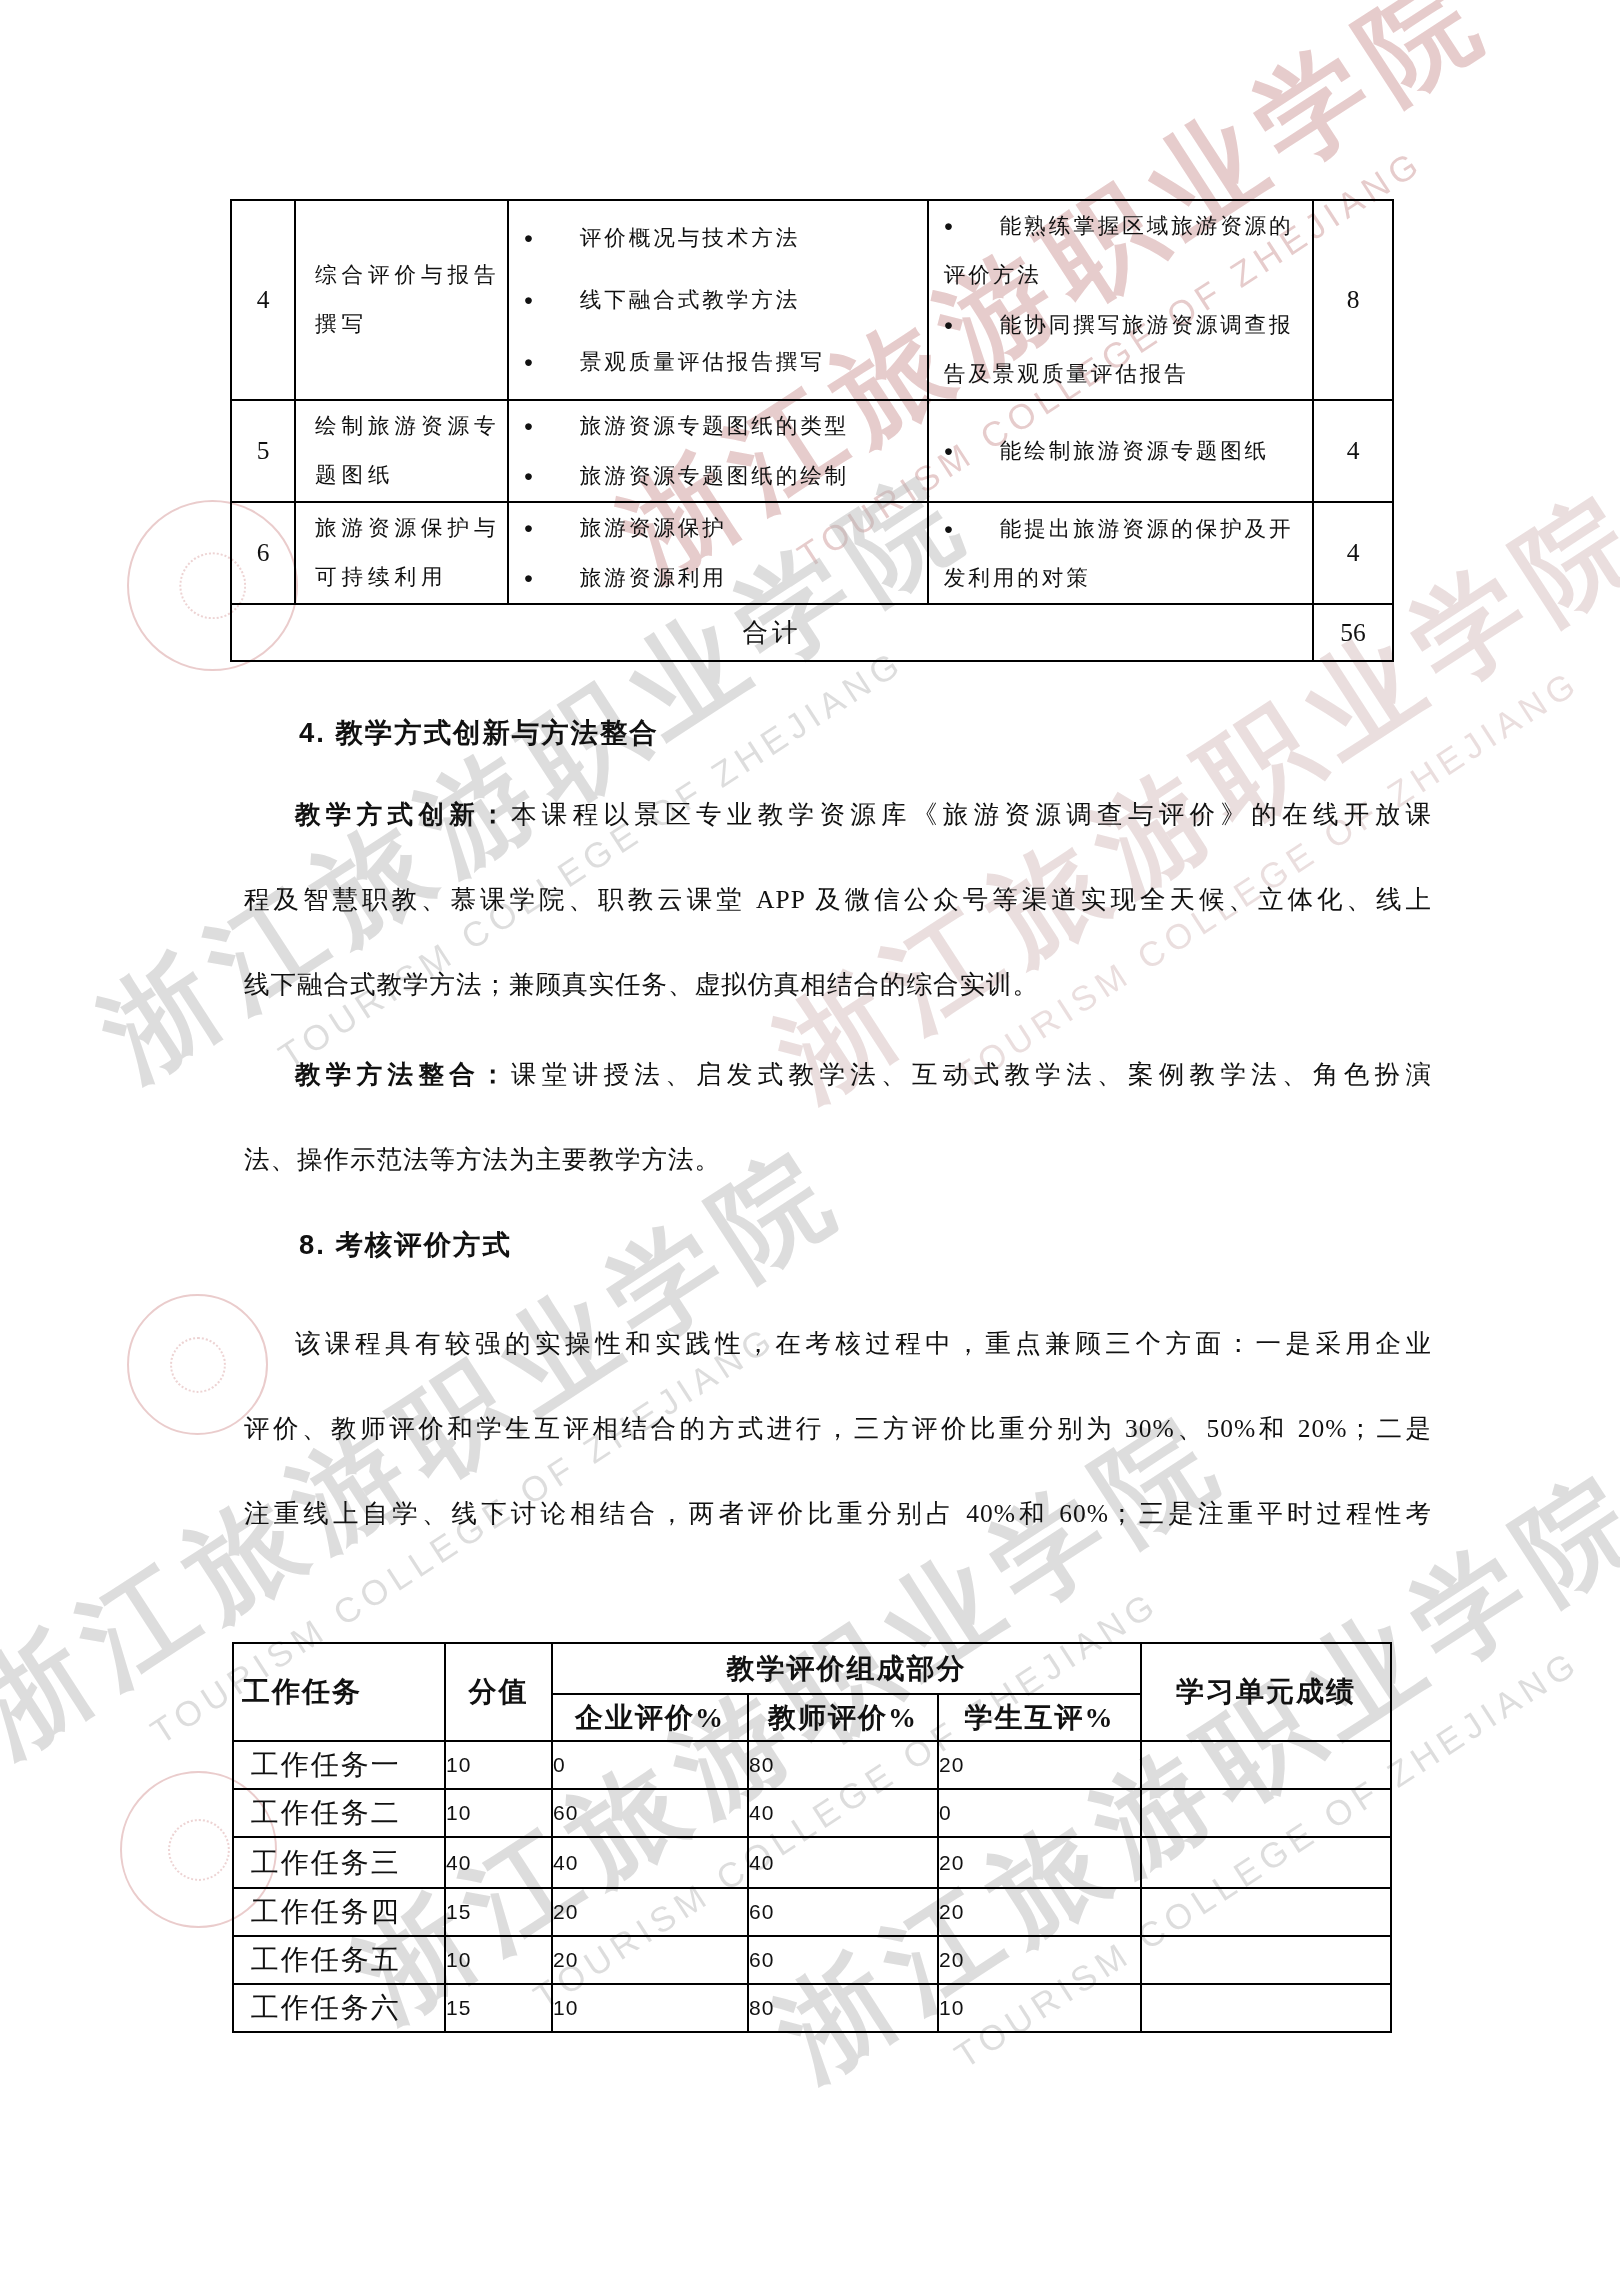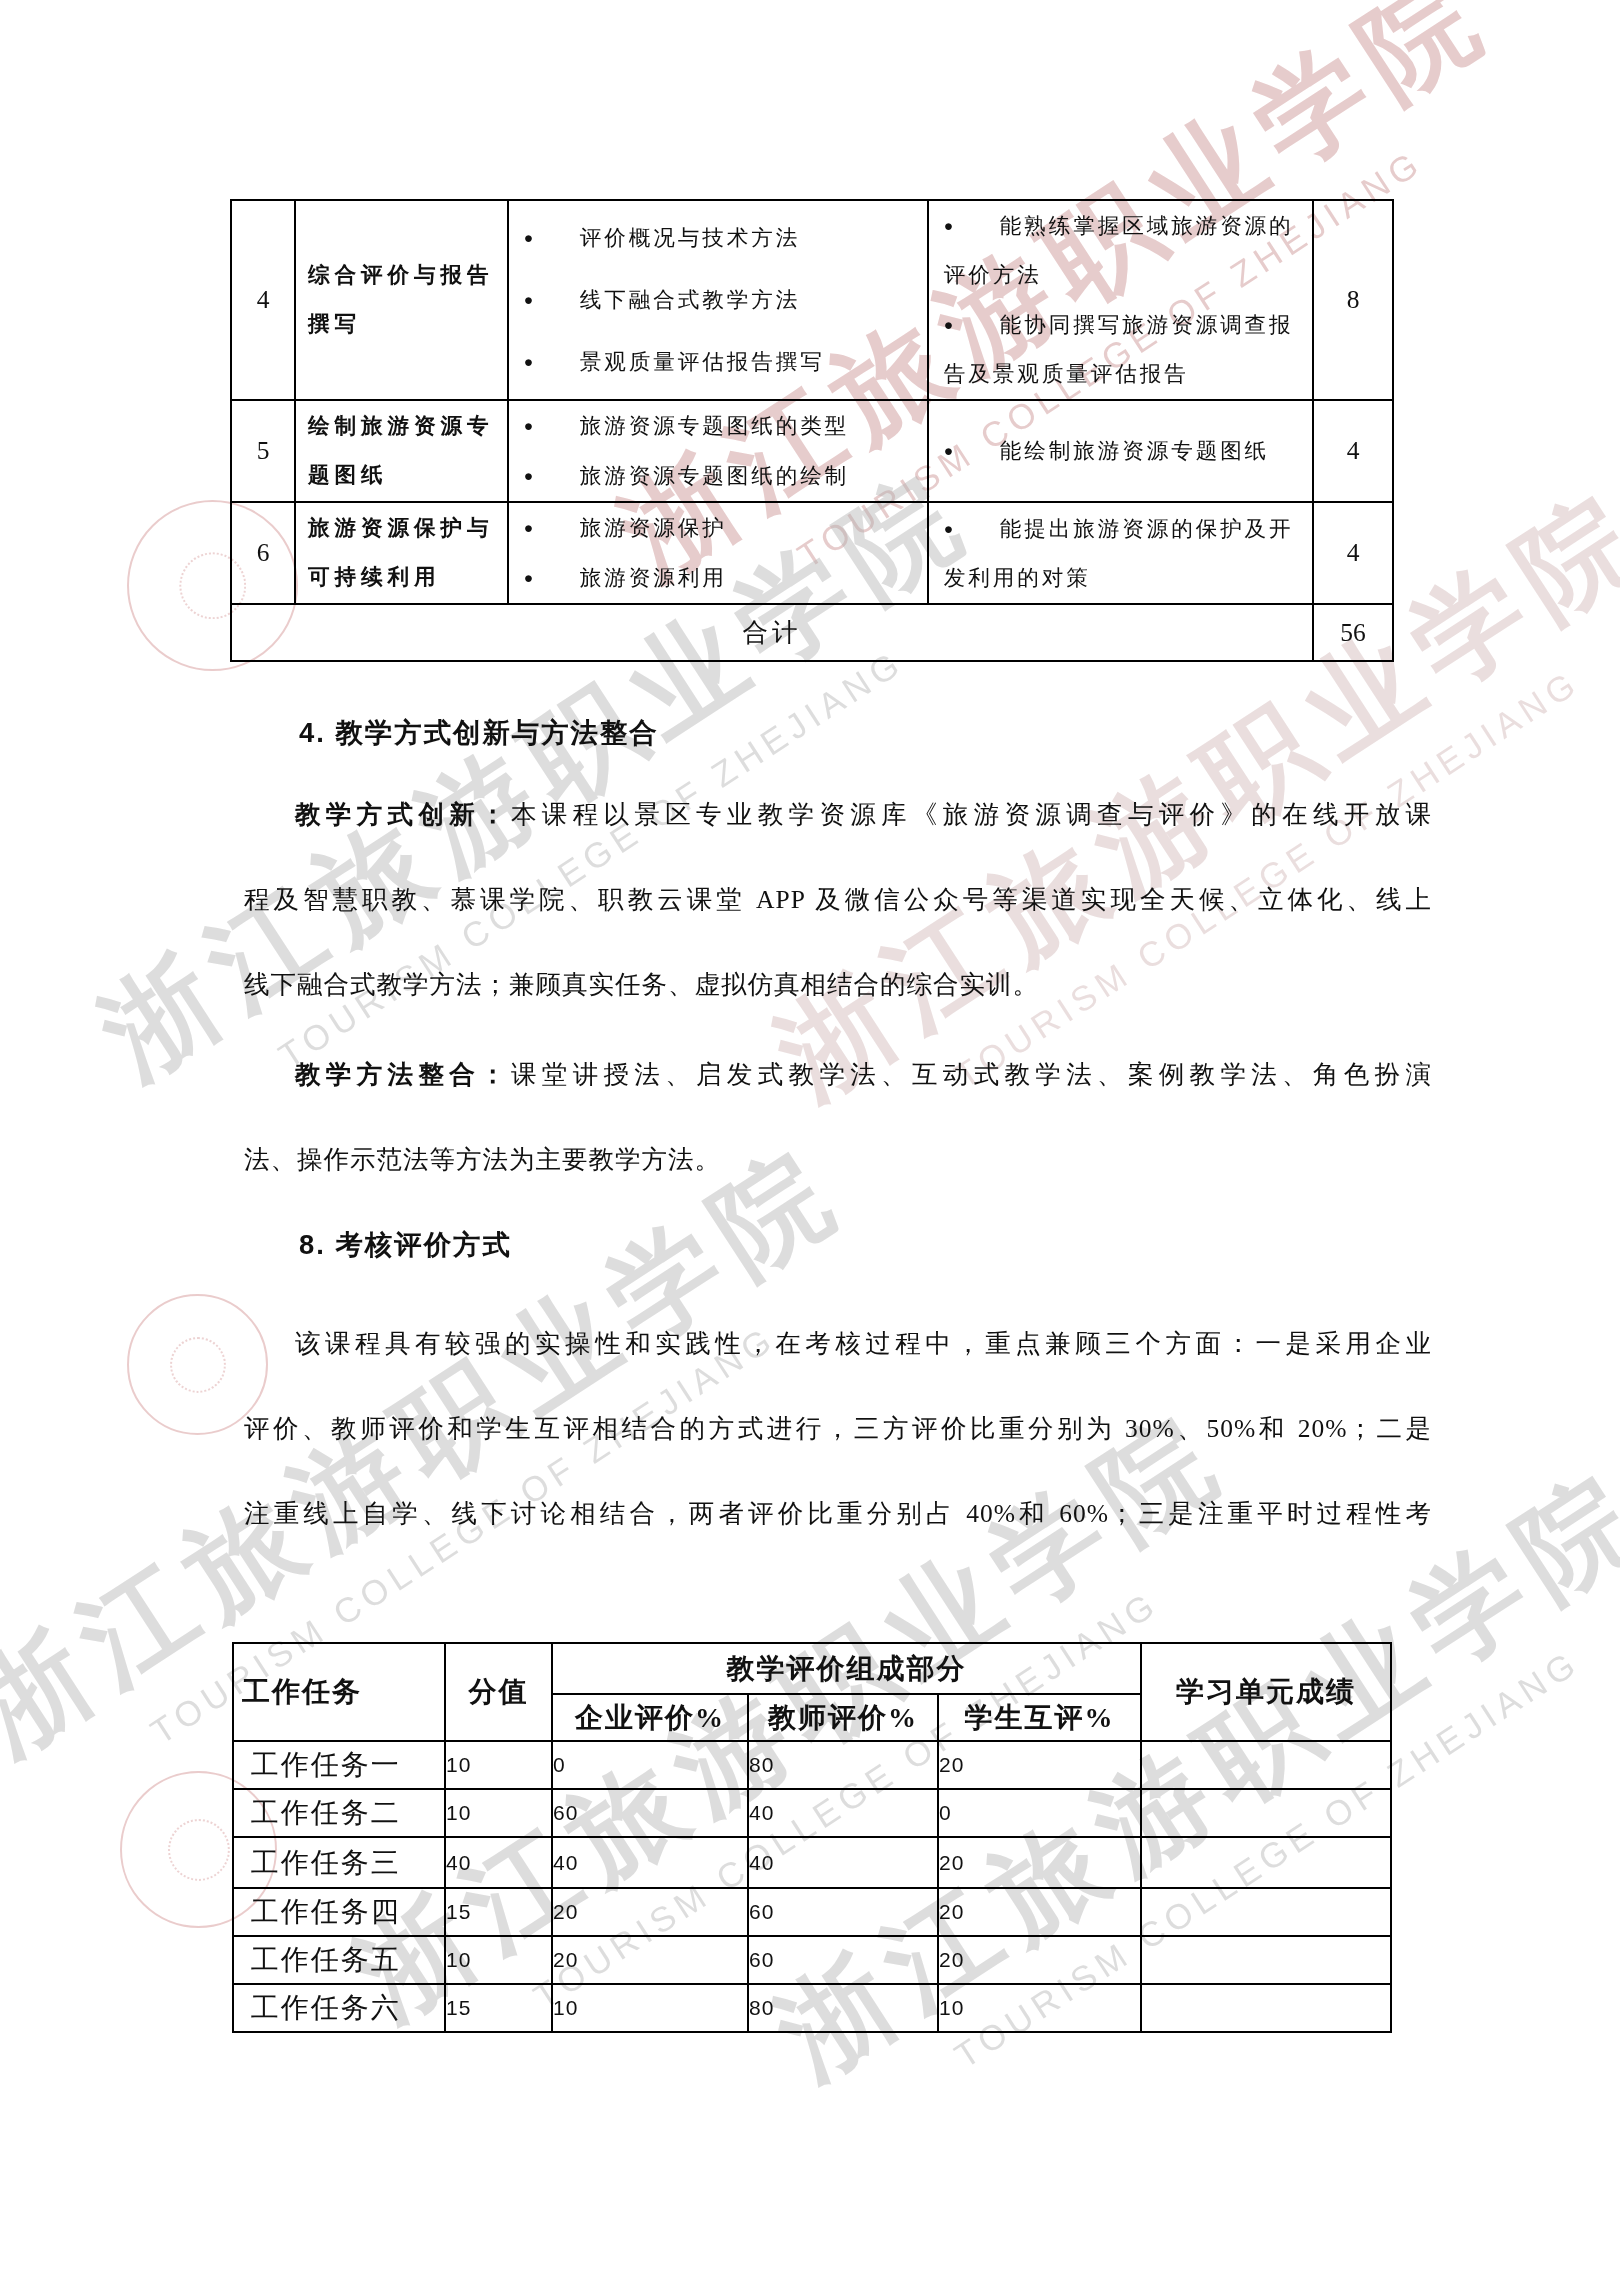--- a/index.html
+++ b/index.html
@@ -32,21 +32,21 @@
     content:"";position:absolute;left:50%;top:50%;
     width:38%;height:38%;transform:translate(-50%,-50%);
     border-radius:50%;border:2px dotted rgba(195,110,110,.3);
   }
   
   table{border-collapse:collapse;table-layout:fixed;position:absolute;z-index:1;background:transparent;}
   td{border:2.9px solid #000;padding:0;vertical-align:middle;background:transparent;}
   
   .t1{left:230px;top:199px;width:1161px;}
   .t1 .c-num{text-align:center;font-size:25.5px;}
-  .t1 .c-task{padding-left:12px;font-weight:bold;}
+  .t1 .c-task{padding-left:19px;}
   .t1 .task-text{white-space:pre-line;font-size:21.6px;letter-spacing:4.9px;line-height:49px;}
   .t1 .c-hours{text-align:center;font-size:25.5px;}
   .bl-col{display:flex;flex-direction:column;height:100%;}
   .bl-col.evenly{justify-content:space-evenly;}
   .bl-col.centered{justify-content:center;}
   .t1 td.c-bullets{height:inherit;}
   .bl{padding-left:14.7px;font-size:21.6px;letter-spacing:2.9px;line-height:49px;}
   .bullet{display:inline-block;width:56px;font-size:15.7px;letter-spacing:0;vertical-align:2px;}
   .bl-text{white-space:pre-line;}
   .c-total{text-align:center;font-size:25.5px;letter-spacing:3.9px;}

